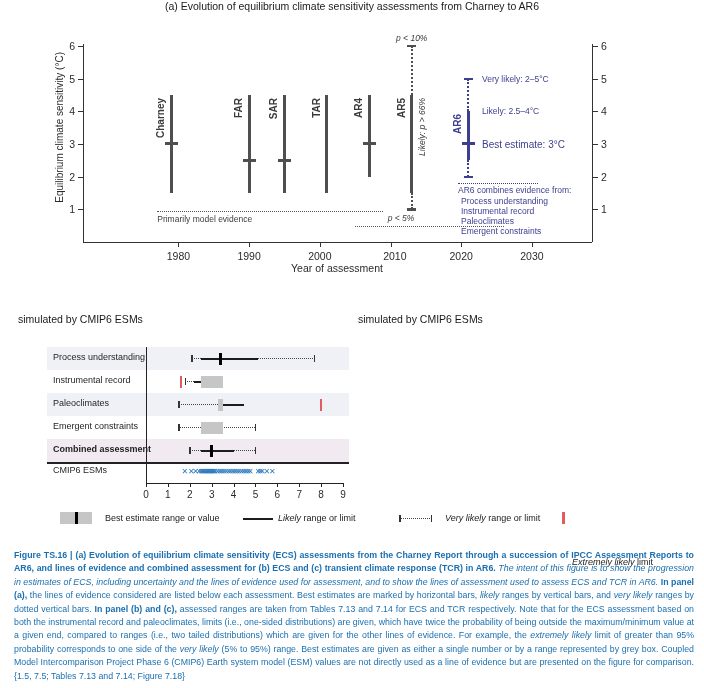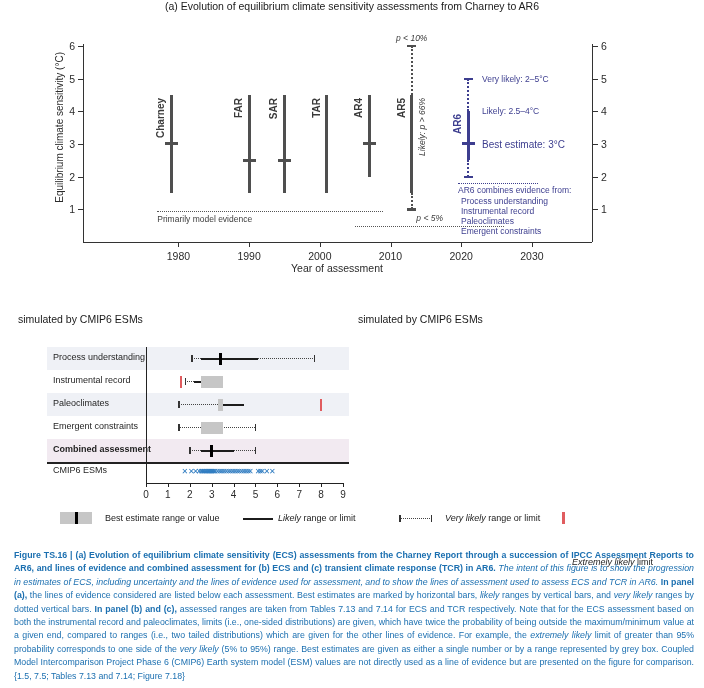--- a/index.html
+++ b/index.html
@@ -50,21 +50,21 @@
       <div style="position: absolute; left: 59px; top: 39.9604px; width: 16px; text-align: right; font-size: 10.5px; color: rgb(43, 43, 43);">6</div>
       <div style="position: absolute; left: 593px; top: 45.9604px; width: 5px; height: 1px; background: rgb(51, 51, 51);"></div>
       <div style="position: absolute; left: 601px; top: 39.9604px; width: 16px; font-size: 10.5px; color: rgb(43, 43, 43);">6</div>
       <div style="position: absolute; left: 178.438px; top: 242px; width: 1px; height: 5px; background: rgb(51, 51, 51);"></div>
       <div style="position: absolute; left: 162.438px; top: 250px; width: 32px; text-align: center; font-size: 10.5px; color: rgb(43, 43, 43);">1980</div>
       <div style="position: absolute; left: 249.132px; top: 242px; width: 1px; height: 5px; background: rgb(51, 51, 51);"></div>
       <div style="position: absolute; left: 233.132px; top: 250px; width: 32px; text-align: center; font-size: 10.5px; color: rgb(43, 43, 43);">1990</div>
       <div style="position: absolute; left: 319.826px; top: 242px; width: 1px; height: 5px; background: rgb(51, 51, 51);"></div>
       <div style="position: absolute; left: 303.826px; top: 250px; width: 32px; text-align: center; font-size: 10.5px; color: rgb(43, 43, 43);">2000</div>
       <div style="position: absolute; left: 390.521px; top: 242px; width: 1px; height: 5px; background: rgb(51, 51, 51);"></div>
-      <div style="position: absolute; left: 374.521px; top: 250px; width: 32px; text-align: center; font-size: 10.5px; color: rgb(43, 43, 43);">2010</div>
+      <div style="position: absolute; left: 374.521px; top: 250px; width: 32px; text-align: right; font-size: 10.5px; color: rgb(43, 43, 43);">2010</div>
       <div style="position: absolute; left: 461.215px; top: 242px; width: 1px; height: 5px; background: rgb(51, 51, 51);"></div>
       <div style="position: absolute; left: 445.215px; top: 250px; width: 32px; text-align: center; font-size: 10.5px; color: rgb(43, 43, 43);">2020</div>
       <div style="position: absolute; left: 531.91px; top: 242px; width: 1px; height: 5px; background: rgb(51, 51, 51);"></div>
       <div style="position: absolute; left: 515.91px; top: 250px; width: 32px; text-align: center; font-size: 10.5px; color: rgb(43, 43, 43);">2030</div>
       <div style="position: absolute; left: 157.229px; top: 210.5px; width: 226.222px; height: 0px; border-top: 1.4px dotted rgb(85, 85, 85);"></div>
       <div style="position: absolute; left: 157.229px; top: 213.5px; white-space: nowrap; font-size: 8.5px; color: rgb(60, 60, 60);">Primarily model evidence</div>
       <div style="position: absolute; left: 355.174px; top: 226px; width: 148.458px; height: 0px; border-top: 1.4px dotted rgb(85, 85, 85);"></div>
       <div style="position: absolute; left: 169.868px; top: 94.9703px; width: 3px; height: 98.0198px; background: rgb(79, 79, 79);"></div>
       <div style="position: absolute; left: 164.868px; top: 142.48px; width: 13px; height: 3px; background: rgb(79, 79, 79);"></div>
       <div style="position: absolute; left: 155.368px; top: 97.9703px; font-size: 10px; font-weight: 600; color: rgb(58, 58, 58); writing-mode: vertical-rl; transform: rotate(180deg);">Charney</div>
@@ -79,21 +79,21 @@
       <div style="position: absolute; left: 367.812px; top: 94.9703px; width: 3px; height: 81.6832px; background: rgb(79, 79, 79);"></div>
       <div style="position: absolute; left: 362.812px; top: 142.48px; width: 13px; height: 3px; background: rgb(79, 79, 79);"></div>
       <div style="position: absolute; left: 353.312px; top: 97.9703px; font-size: 10px; font-weight: 600; color: rgb(58, 58, 58); writing-mode: vertical-rl; transform: rotate(180deg);">AR4</div>
       <div style="position: absolute; left: 410.729px; top: 45.9604px; width: 0px; height: 49.0099px; border-left: 2px dotted rgb(79, 79, 79);"></div>
       <div style="position: absolute; left: 410.729px; top: 192.99px; width: 0px; height: 16.3366px; border-left: 2px dotted rgb(79, 79, 79);"></div>
       <div style="position: absolute; left: 407.229px; top: 44.9604px; width: 9px; height: 2.5px; background: rgb(79, 79, 79);"></div>
       <div style="position: absolute; left: 407.229px; top: 208.327px; width: 9px; height: 2.5px; background: rgb(79, 79, 79);"></div>
       <div style="position: absolute; left: 410.229px; top: 94.9703px; width: 3px; height: 98.0198px; background: rgb(79, 79, 79);"></div>
       <div style="position: absolute; left: 395.729px; top: 97.9703px; font-size: 10px; font-weight: 600; color: rgb(58, 58, 58); writing-mode: vertical-rl; transform: rotate(180deg);">AR5</div>
       <div style="position: absolute; left: 381.729px; top: 33px; width: 60px; text-align: center; font-size: 8.5px; font-style: italic; color: rgb(60, 60, 60);">p &lt; 10%</div>
-      <div style="position: absolute; left: 391px; top: 213.327px; width: 52px; text-align: right; font-size: 8.5px; font-style: italic; color: rgb(60, 60, 60);">p &lt; 5%</div>
+      <div style="position: absolute; left: 375px; top: 213.327px; width: 52px; text-align: center; font-size: 8.5px; font-style: italic; color: rgb(60, 60, 60);">p &lt; 5%</div>
       <div style="position: absolute; left: 416.729px; top: 98px; font-size: 8.5px; font-style: italic; color: rgb(60, 60, 60); writing-mode: vertical-rl; transform: rotate(180deg);">Likely: p &gt; 66%</div>
       <div style="position: absolute; left: 467.285px; top: 78.6337px; width: 0px; height: 32.6733px; border-left: 2px dotted rgb(61, 62, 143);"></div>
       <div style="position: absolute; left: 467.285px; top: 160.317px; width: 0px; height: 16.3366px; border-left: 2px dotted rgb(61, 62, 143);"></div>
       <div style="position: absolute; left: 463.785px; top: 77.6337px; width: 9px; height: 2.5px; background: rgb(61, 62, 143);"></div>
       <div style="position: absolute; left: 463.785px; top: 175.653px; width: 9px; height: 2.5px; background: rgb(61, 62, 143);"></div>
       <div style="position: absolute; left: 466.785px; top: 111.307px; width: 3px; height: 49.0099px; background: rgb(61, 62, 143);"></div>
       <div style="position: absolute; left: 461.785px; top: 142.48px; width: 13px; height: 3px; background: rgb(61, 62, 143);"></div>
       <div style="position: absolute; left: 452.285px; top: 114.307px; font-size: 10px; font-weight: 600; color: rgb(61, 62, 143); writing-mode: vertical-rl; transform: rotate(180deg);">AR6</div>
       <div style="position: absolute; left: 482px; top: 73.6337px; font-size: 8.5px; color: rgb(61, 62, 143); white-space: nowrap;">Very likely:  2–5°C</div>
       <div style="position: absolute; left: 482px; top: 106.307px; font-size: 8.5px; color: rgb(61, 62, 143); white-space: nowrap;">Likely:  2.5–4°C</div>

